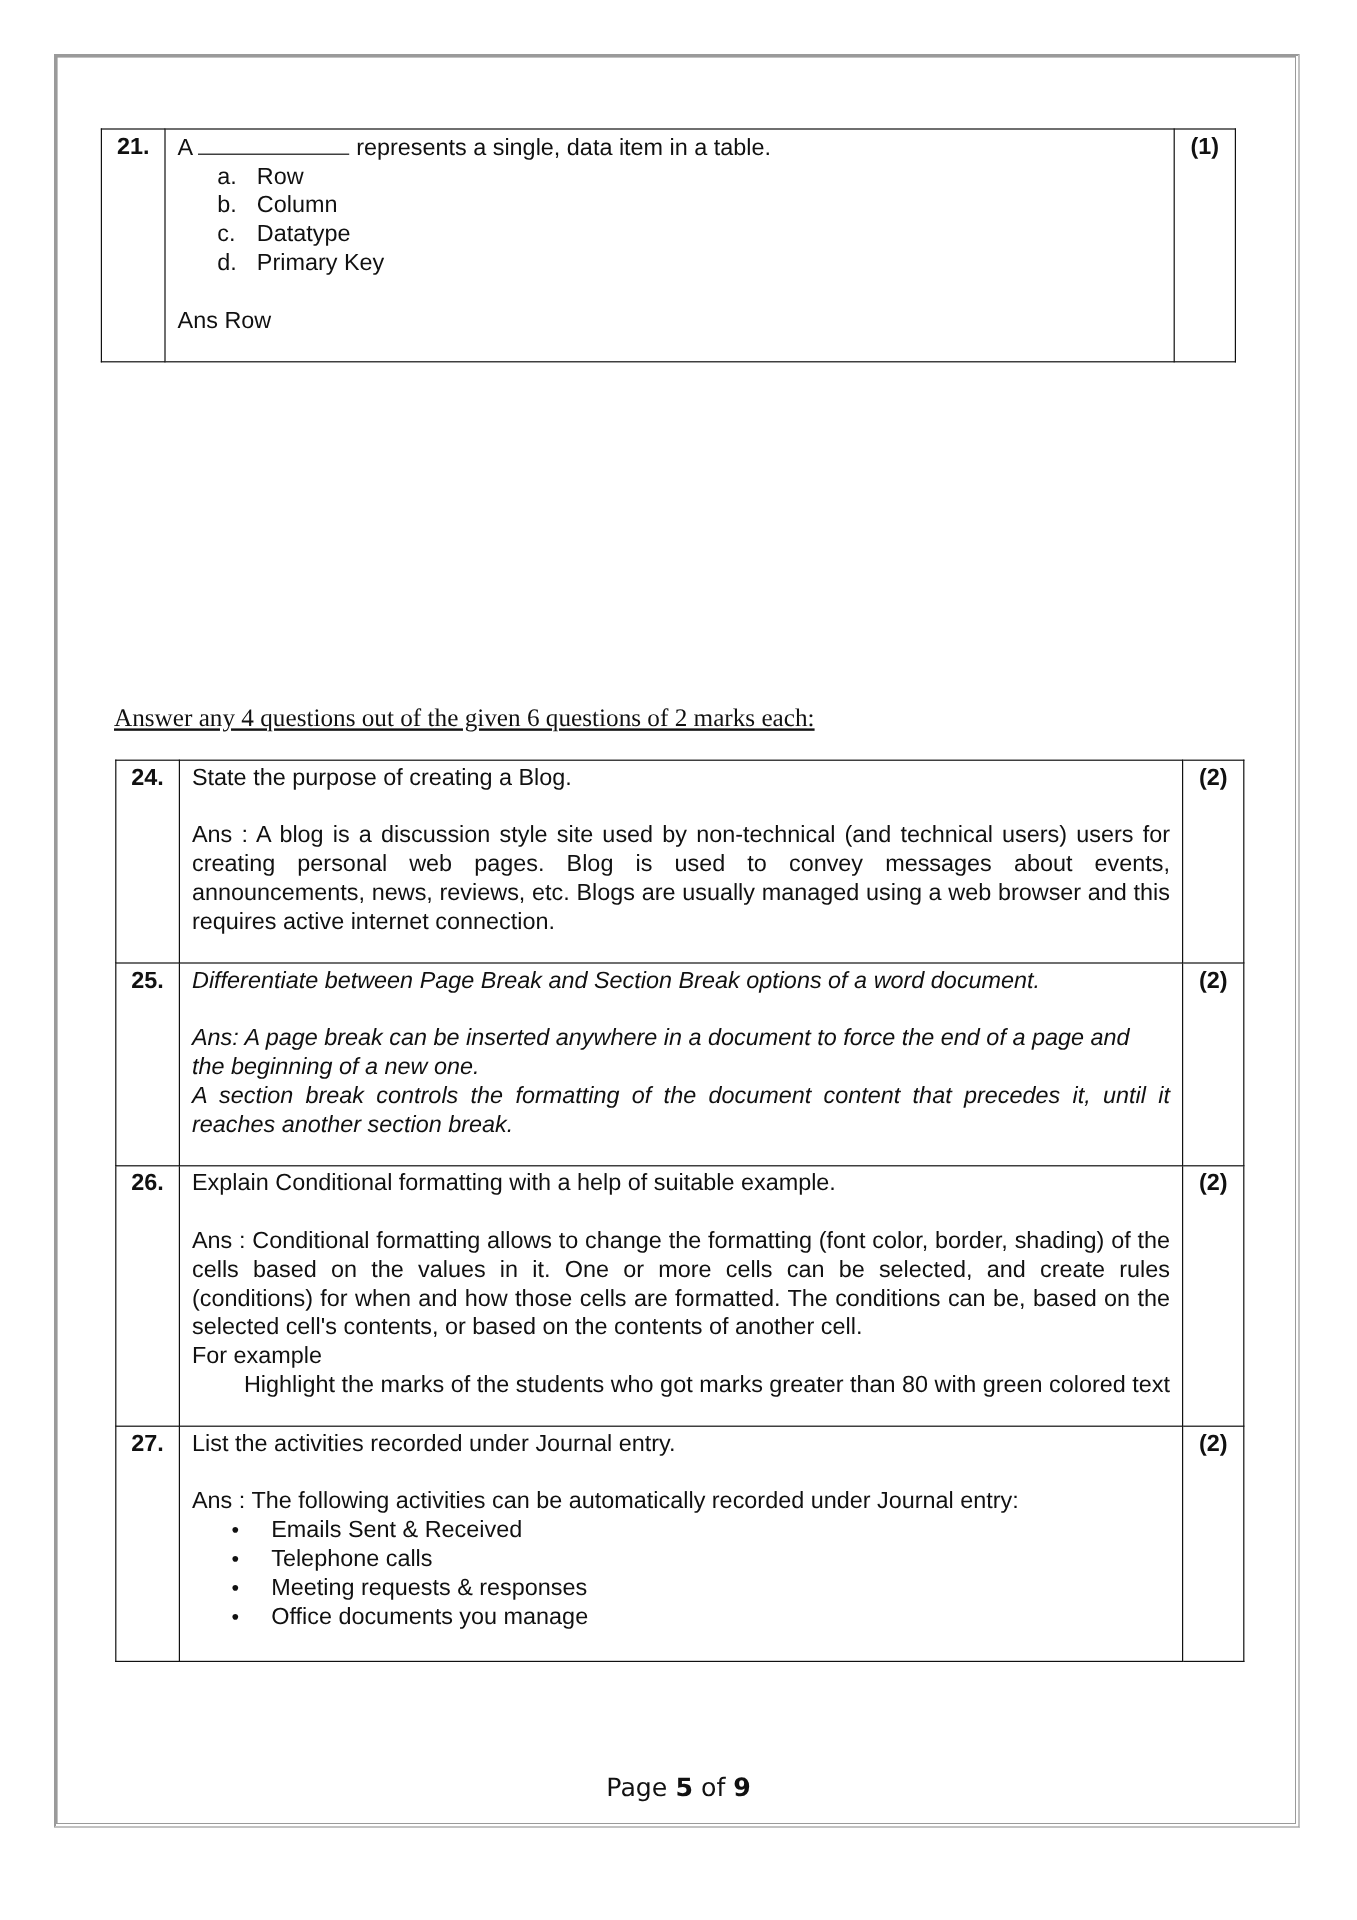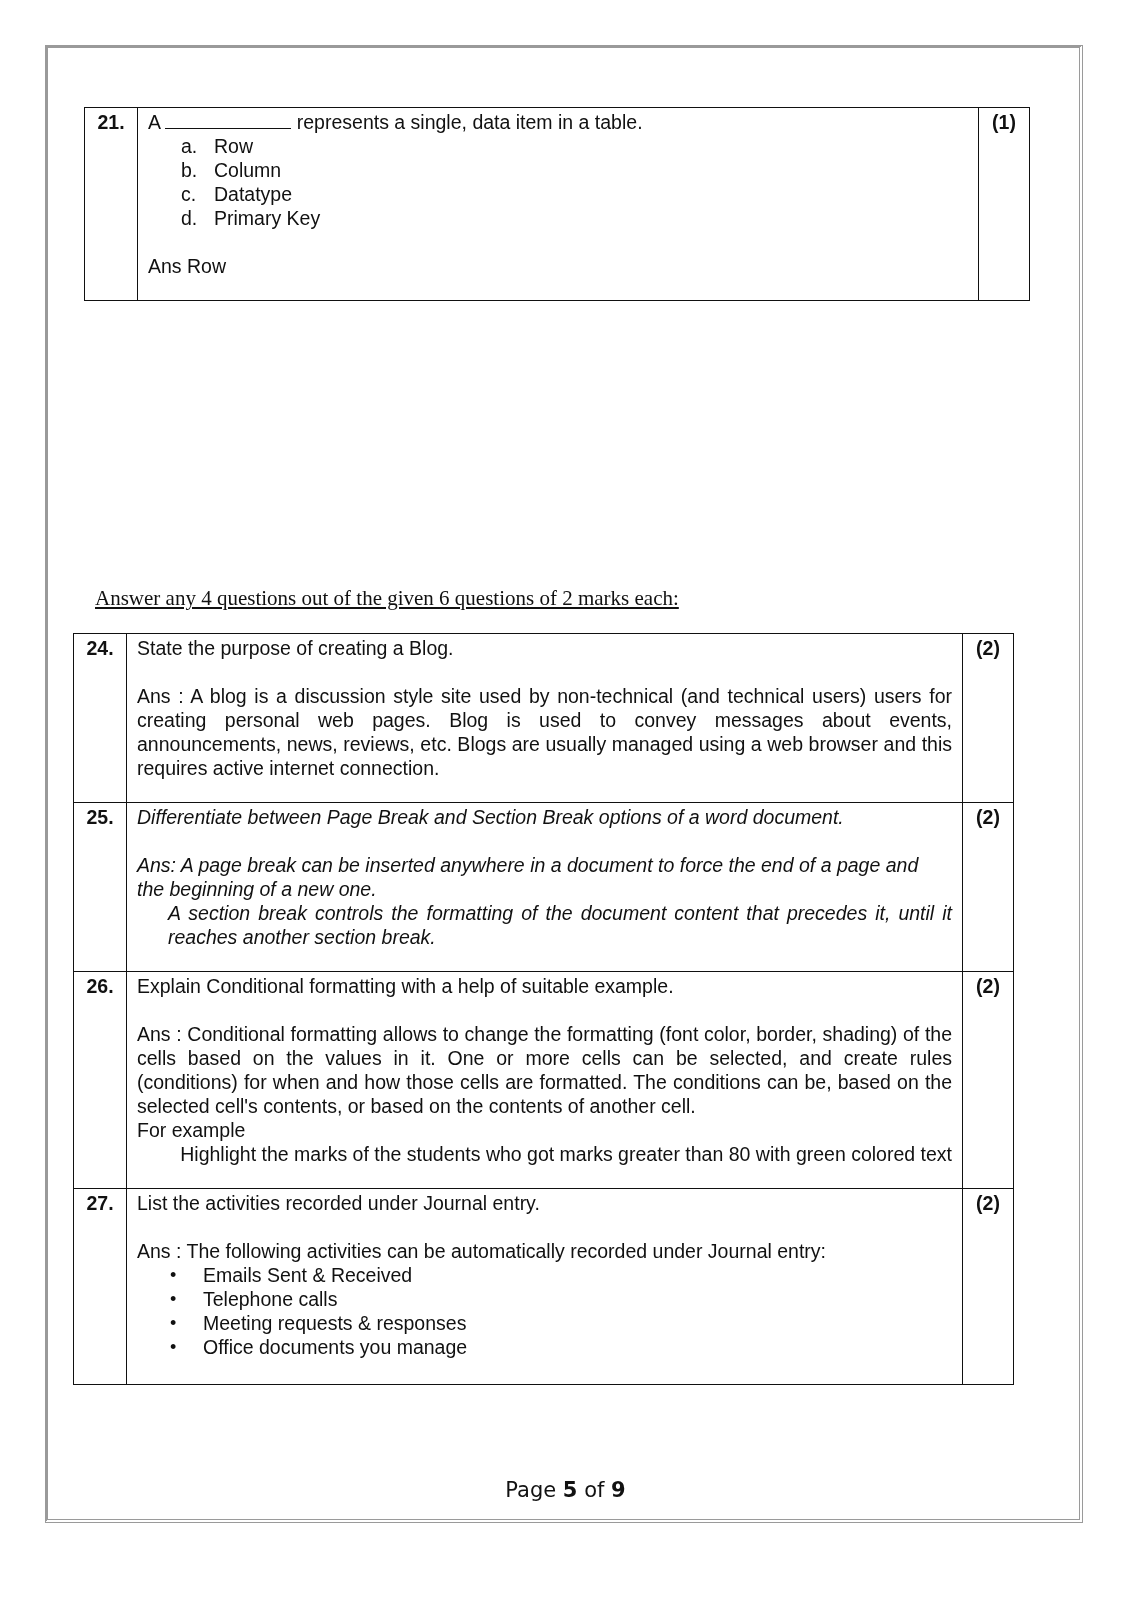--- a/index.html
+++ b/index.html
@@ -63,38 +63,38 @@
       <div class="gap"></div>
       <div>Ans Row</div>
     </td>
     <td class="mark">(1)</td>
   </tr>
 </tbody>
   </table>
 
 <div class="section-heading">Answer any 4 questions out of the given 6 questions of 2 marks each:</div>
 
-<table class="q" style="left:73px; top:633px; width:941px;">
+<table class="q" style="left:96px; top:633px; width:941px;">
   <tbody>
       <tr style="height:166px;">
     <td class="num">24.</td>
     <td class="body">
       <div>State the purpose of creating a Blog.</div>
       <div class="gap"></div>
       <div>Ans : A blog is a discussion style site used by non-technical (and technical users) users  for creating personal web pages. Blog is used to convey messages about events, announcements, news, reviews, etc. Blogs are usually managed using a web browser and this requires active internet connection.</div>
     </td>
     <td class="mark">(2)</td>
   </tr>
   <tr style="height:166px;">
     <td class="num">25.</td>
     <td class="body" style="text-align:left;font-style:italic;">
       <div>Differentiate between Page Break and Section Break options of a word document.</div>
       <div class="gap"></div>
       <div style="padding-right:30px;">Ans: A page break can be inserted anywhere in a document to force the end of a page and the beginning of a new one.</div>
-      <div style="text-align:justify;margin-left:31px;">A section break controls the formatting of the document content that precedes it, until it reaches another section break.</div>
+      <div style="text-align:justify;">A section break controls the formatting of the document content that precedes it, until it reaches another section break.</div>
     </td>
     <td class="mark">(2)</td>
   </tr>
   <tr style="height:213px;">
     <td class="num">26.</td>
     <td class="body">
       <div>Explain Conditional formatting with a help of suitable example.</div>
       <div class="gap"></div>
       <div>Ans : Conditional formatting allows to change the formatting (font color, border, shading) of the cells based on the values in it. One or more cells can be selected, and create rules (conditions) for when and how those cells are formatted. The conditions can be, based on the selected cell's contents, or based on the contents of another cell.</div>
       <div>For example</div>

